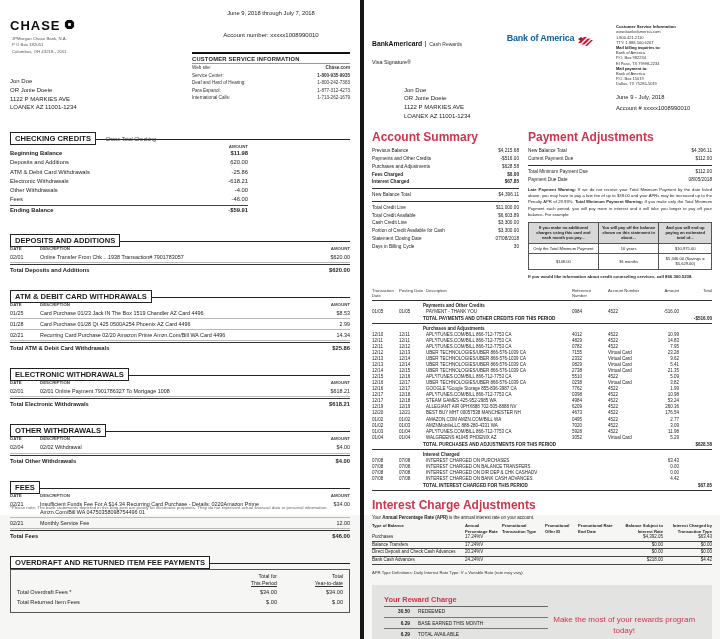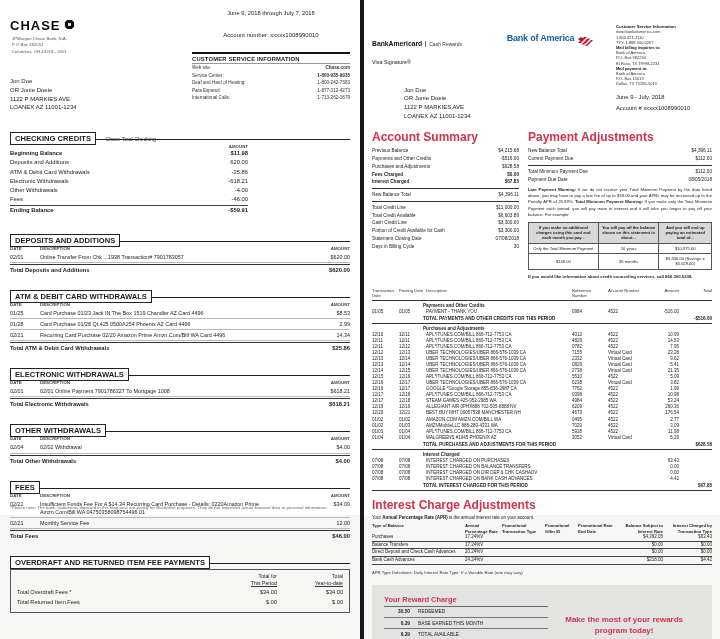--- a/index.html
+++ b/index.html
@@ -111,21 +111,21 @@
   .ic7 { width:46px; flex:none; text-align:right; }
   .icc-note { font-size:4.2px; color:#333; margin-top:5px; }
 
   .rewards { margin-top:10px; background:#e3e3e2; padding:10px 12px; height:82px; display:flex; }
   .rw-left { width:52%; }
   .rw-title { font-size:7.4px; font-weight:bold; border-bottom:.8px solid #666; padding-bottom:2px; }
   .rw-row { display:flex; font-size:4.8px; line-height:1.5; border-bottom:.7px solid #777; padding:1.5px 0; }
   .rw-val { width:34px; text-align:right; font-weight:bold; flex:none; padding-right:8px; }
   .rw-visit { font-size:4.5px; font-weight:bold; border-bottom:.7px solid #777; padding:2px 0; }
   .rw-right { flex:1; display:flex; align-items:center; justify-content:center; }
-  .rw-promo { font-size:8px; font-weight:bold; text-align:center; width:150px; line-height:1.35; }
+  .rw-promo { font-size:8px; font-weight:normal; text-align:center; width:150px; line-height:1.35; }
 </style>
 </head>
 <body>
 
 <div class="panel" id="chase-panel">
 
   <div class="ch-header">
     <div>
       <div class="ch-logo">
         <span class="ch-logo-text">CHASE</span>

